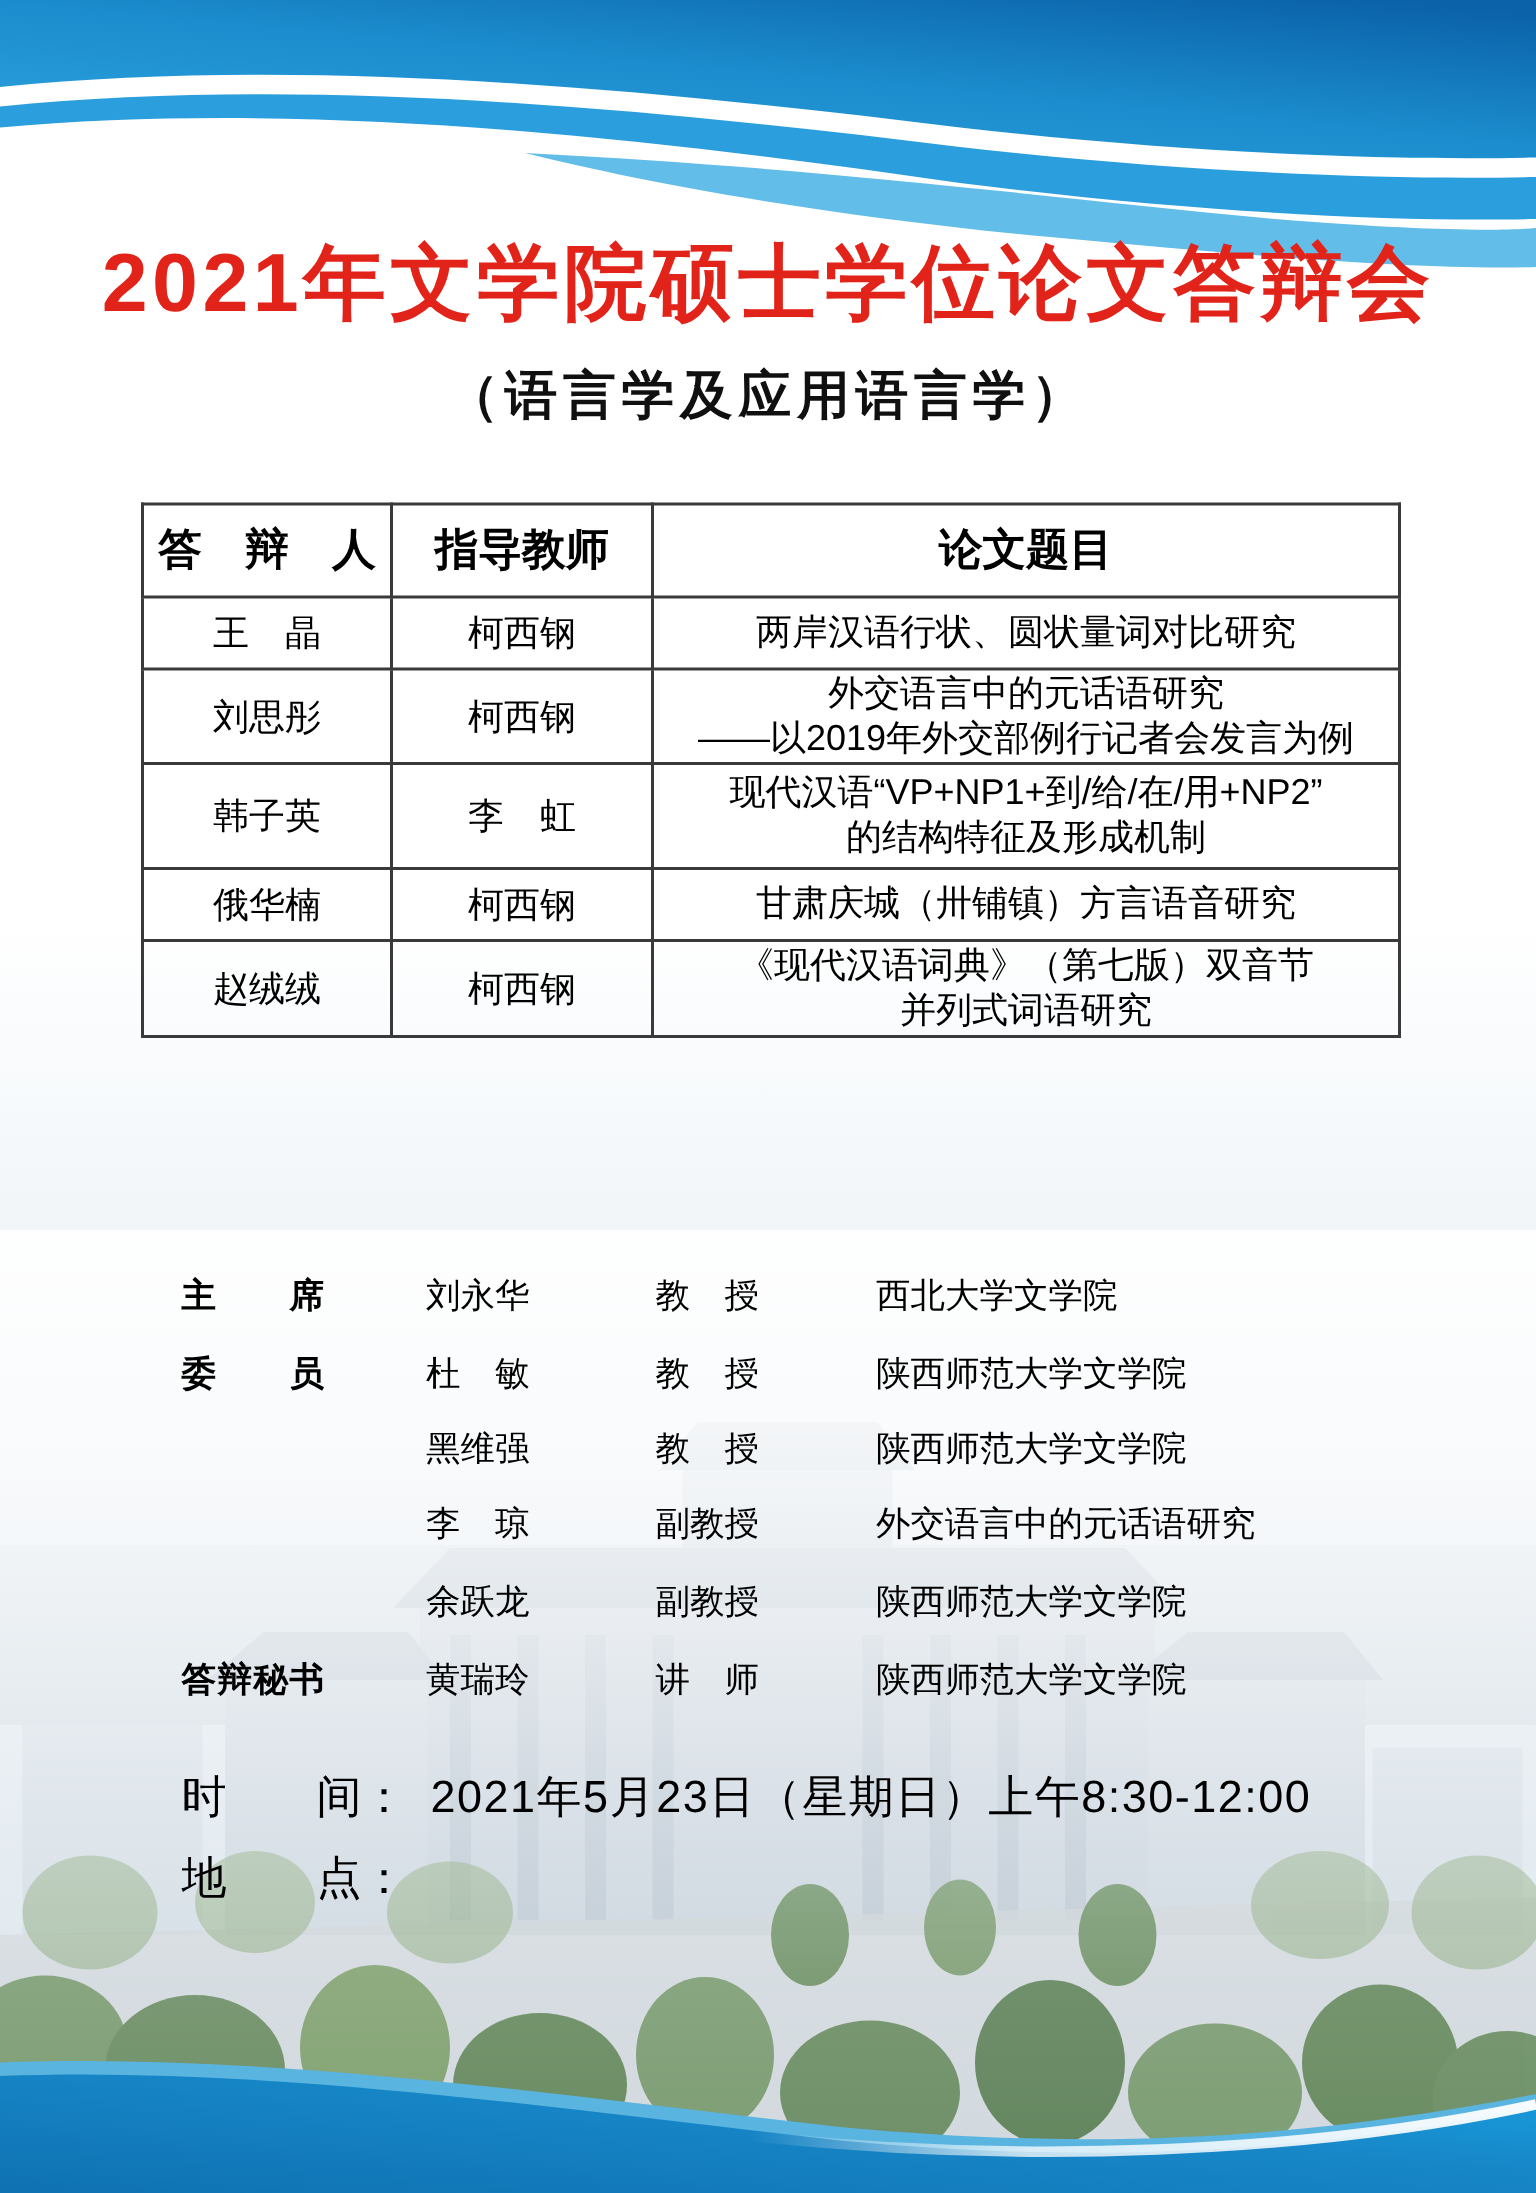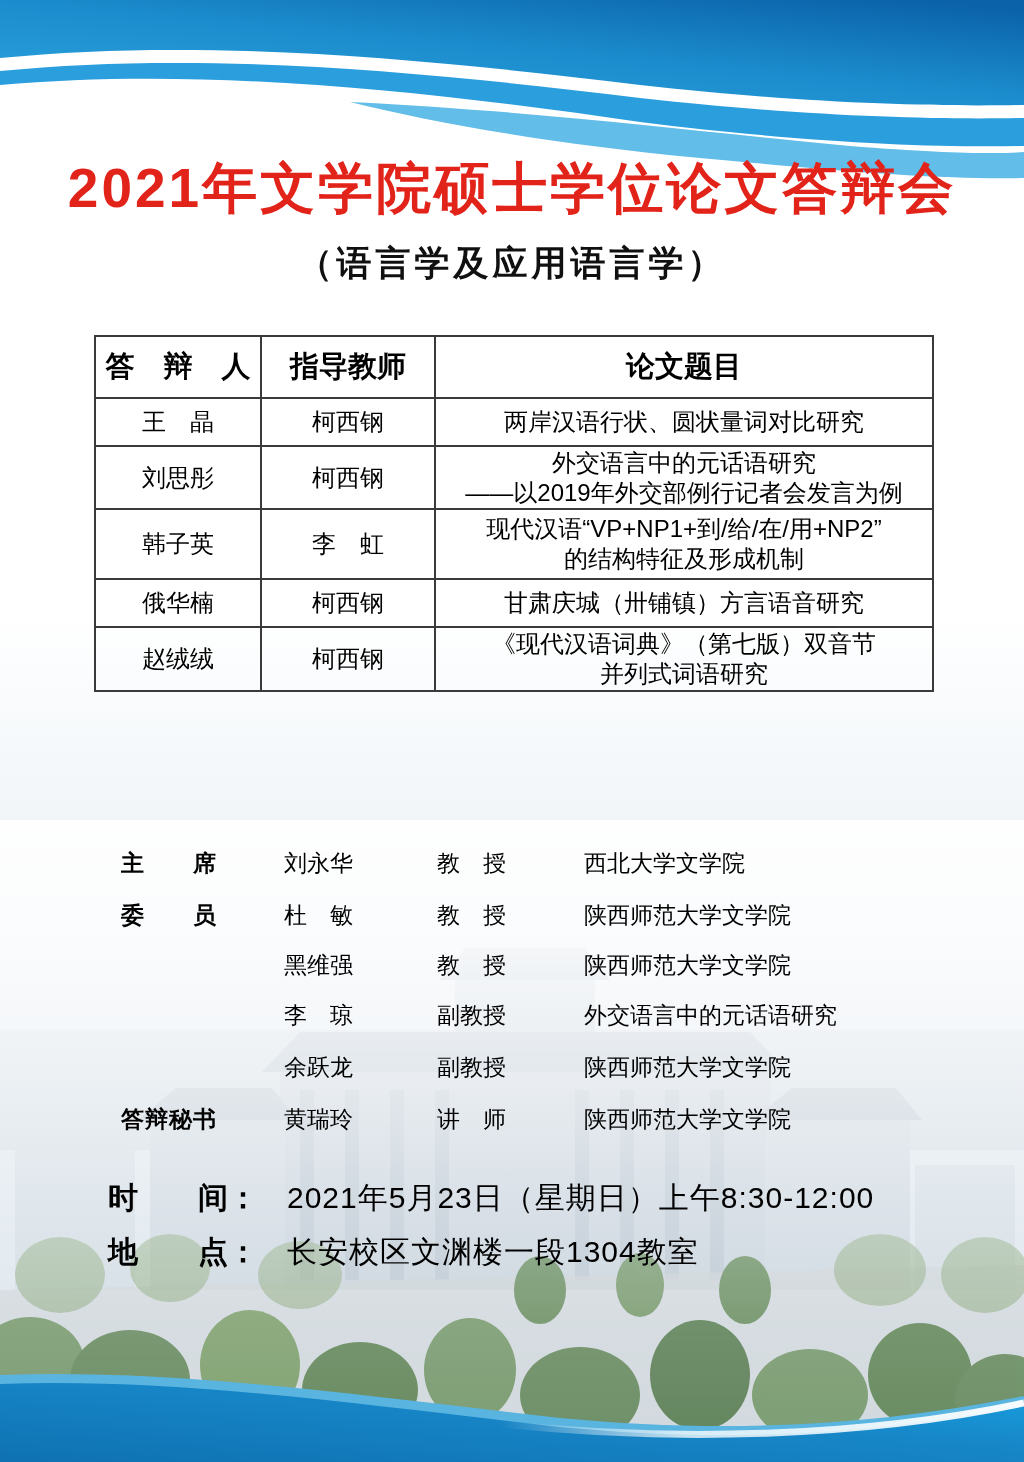--- a/index.html
+++ b/index.html
@@ -39,21 +39,21 @@
   
   .sec-heading{
     position:absolute;left:121px;top:788px;font-size:30px;font-weight:bold;color:#000;letter-spacing:1px;
   }
   .crow{position:absolute;left:0;width:100%;height:38px;font-size:23px;color:#000;}
   .crow .role{position:absolute;left:121px;font-weight:bold;white-space:pre;letter-spacing:1px;}
   .crow .cname{position:absolute;left:284px;white-space:pre;}
   .crow .ctitle{position:absolute;left:437px;white-space:pre;}
   .crow .cinst{position:absolute;left:584px;white-space:pre;}
   .drow{position:absolute;left:0;width:100%;height:40px;font-size:30px;color:#000;}
-  .drow .dlabel{position:absolute;left:108px;font-weight:bold;white-space:pre;}
+  .drow .dlabel{position:absolute;left:121px;font-weight:normal;white-space:pre;}
   .drow .dvalue{position:absolute;left:287px;white-space:pre;letter-spacing:1px;}
   
   .welcome{
     position:absolute;top:1318px;left:0;width:100%;text-align:center;z-index:5;
     font-size:45px;font-weight:900;color:#e2231a;letter-spacing:3px;white-space:nowrap;
     text-shadow:-3px 0 0 #fff,3px 0 0 #fff,0 -3px 0 #fff,0 3px 0 #fff,
                 -2px -2px 0 #fff,2px 2px 0 #fff,-2px 2px 0 #fff,2px -2px 0 #fff;
   }
 </style>
 </head>
@@ -250,19 +250,18 @@
       <span class="ctitle">讲　师</span>
       <span class="cinst">陕西师范大学文学院</span>
     </div>
 
     <div class="drow" style="top:1178px">
       <span class="dlabel">时　　间：</span>
       <span class="dvalue">2021年5月23日（星期日）上午8:30-12:00</span>
     </div>
     <div class="drow" style="top:1232px">
       <span class="dlabel">地　　点：</span>
-      <span class="dvalue">长安校区文渊楼一段1304教室</span>
     </div>
 
   </div>
 
 
 </div>
 
 </body></html>

